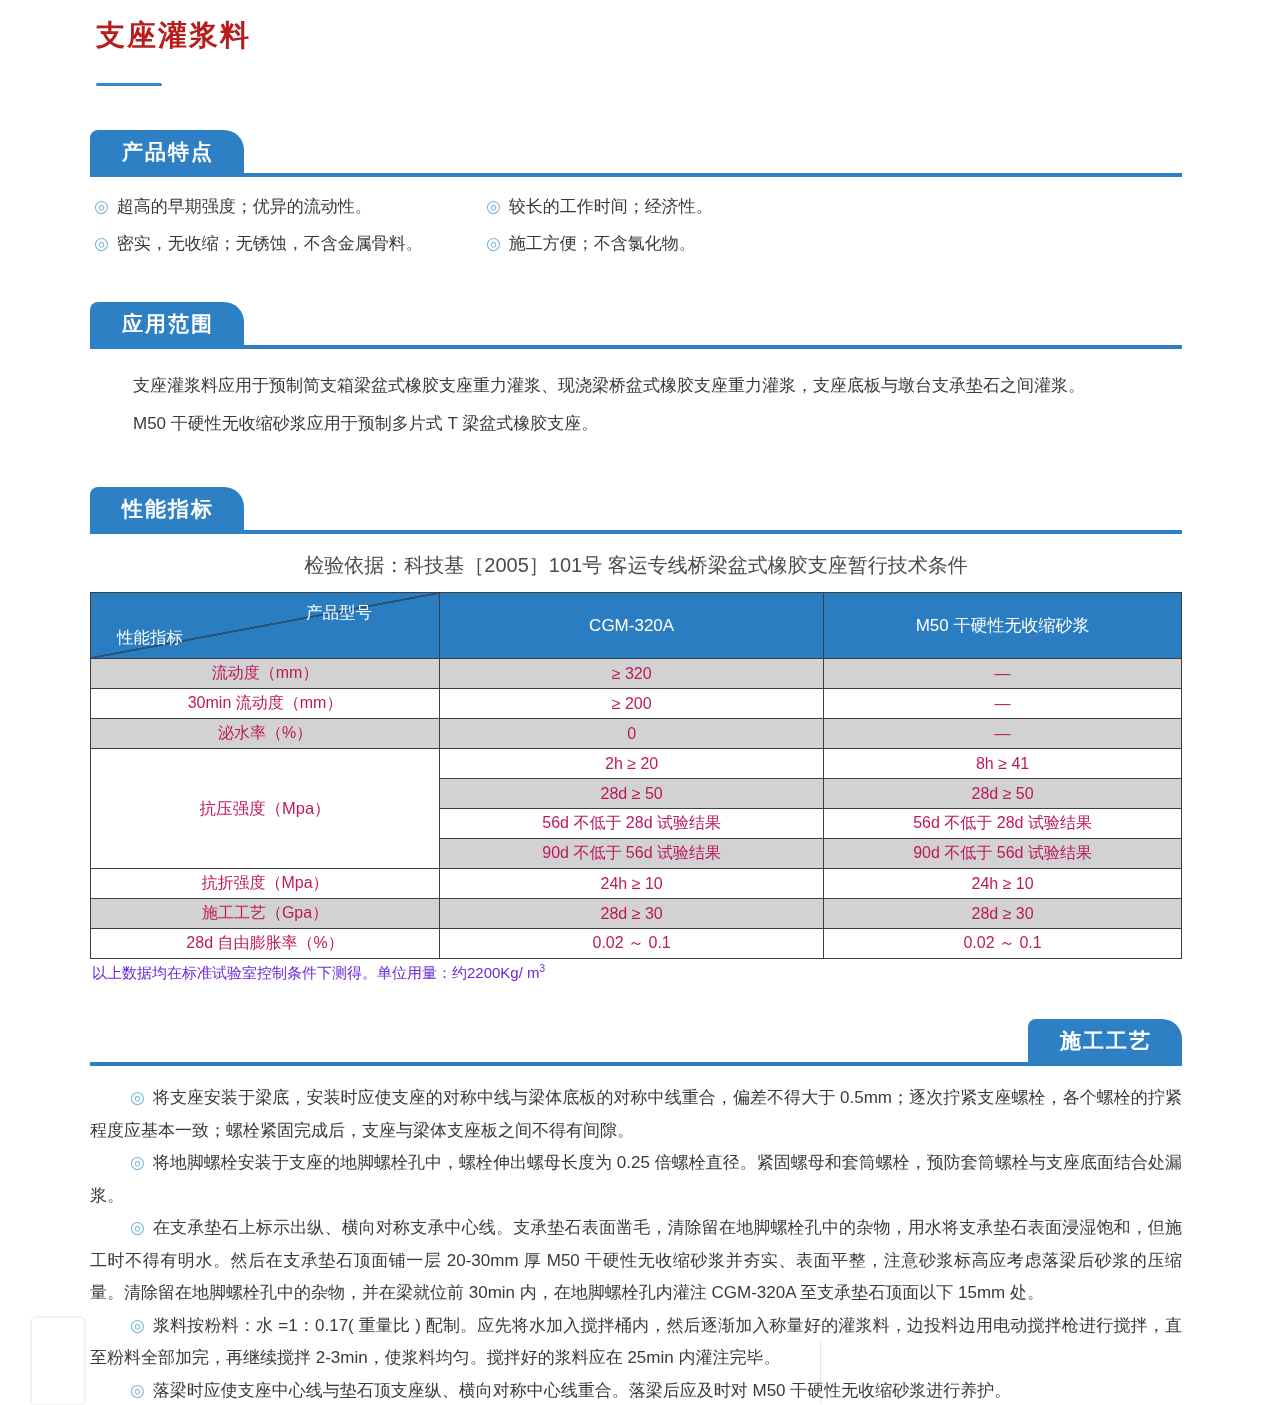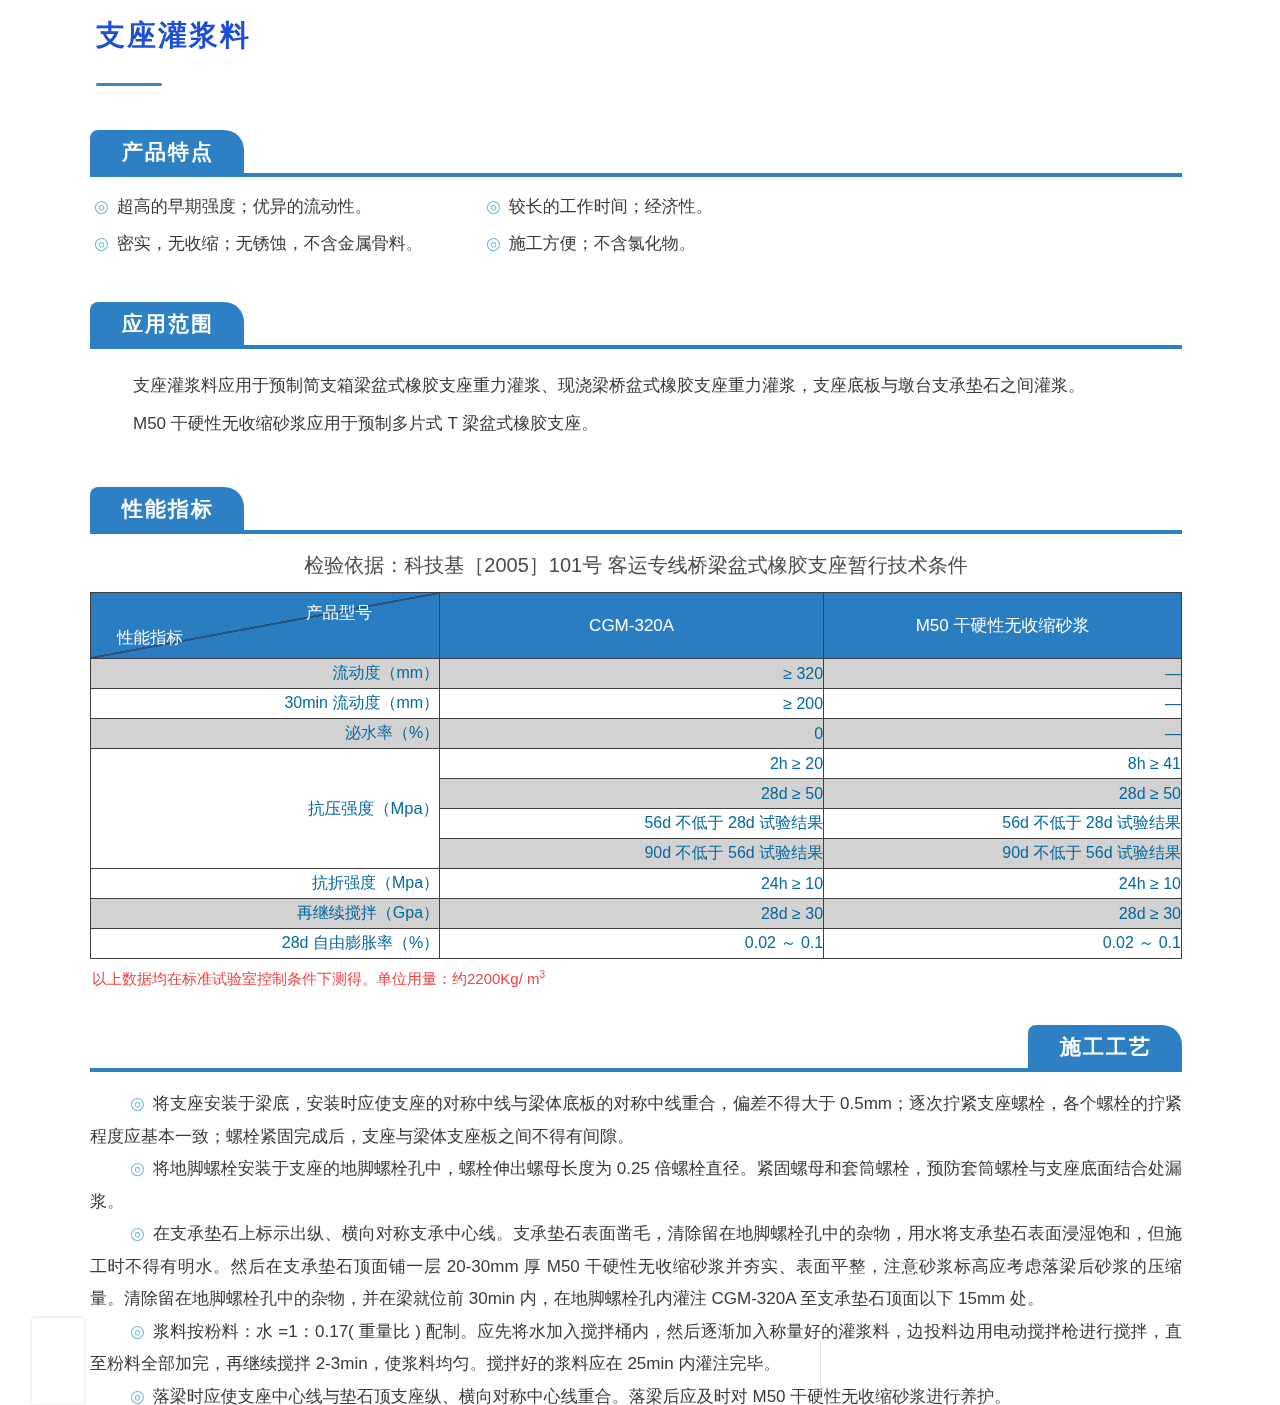--- a/index.html
+++ b/index.html
@@ -6,21 +6,21 @@
   html, body {
     width: 1280px; height: 1405px;
     background: #ffffff;
     font-family: "Liberation Sans", "DejaVu Sans", sans-serif;
     color: #3a3a3a;
     overflow: hidden;
   }
   .wrapper { width: 1092px; margin-left: 90px; padding-top: 16px; position: relative; }
 
   
-  .page-title { color: #1d4ed8; font-size: 29px; font-weight: bold; letter-spacing: 2px; padding-left: 6px; }
+  .page-title { color: #b91c1c; font-size: 29px; font-weight: bold; letter-spacing: 2px; padding-left: 6px; }
   .title-underline { width: 66px; height: 3px; background: #3b87c8; margin: 27px 0 0 6px; border-radius: 2px; }
 
   
   .section-header { border-bottom: 4px solid #2e80c4; margin-top: 44px; }
   .section-tab {
     display: inline-block;
     background: #2e80c4;
     color: #ffffff;
     font-size: 21px; font-weight: bold;
     letter-spacing: 2px;
@@ -71,24 +71,24 @@
   .corner-diagonal {
     position: absolute; inset: 0;
     background-image: linear-gradient(to bottom right,
       transparent calc(50% - 1px),
       #29527a calc(50% - 1px),
       #29527a calc(50% + 1px),
       transparent calc(50% + 1px));
   }
   .corner-top { position: absolute; top: 9px; right: 67px; font-size: 16.5px; }
   .corner-bottom { position: absolute; bottom: 9px; left: 26px; font-size: 16.5px; }
-  table.perf tbody td { font-size: 16px; color: #0369a1; height: 30px; background: #ffffff; text-align: right; }
+  table.perf tbody td { font-size: 16px; color: #be185d; height: 30px; background: #ffffff; }
   table.perf tbody tr.shade td { background: #d2d2d2; }
   table.perf tbody td.rowlabel-span { background: #ffffff; font-size: 16.5px; }
-  .table-note { margin-top: 10px; font-size: 15px; color: #ef4444; padding-left: 2px; }
+  .table-note { margin-top: 4px; font-size: 15px; color: #6d28d9; padding-left: 2px; }
   .table-note sup { font-size: 10px; }
 
   
   .construction-text { margin-top: 16px; font-size: 17px; line-height: 32.5px; }
   .construction-text p {
     text-indent: 2.35em;
     text-align: justify;
     margin: 0;
   }
 
@@ -185,21 +185,21 @@
       <tr class="shade">
         <td>90d 不低于 56d 试验结果</td>
         <td>90d 不低于 56d 试验结果</td>
       </tr>
       <tr>
         <td>抗折强度（Mpa）</td>
         <td>24h ≥ 10</td>
         <td>24h ≥ 10</td>
       </tr>
       <tr class="shade">
-        <td>再继续搅拌（Gpa）</td>
+        <td>施工工艺（Gpa）</td>
         <td>28d ≥ 30</td>
         <td>28d ≥ 30</td>
       </tr>
       <tr>
         <td>28d 自由膨胀率（%）</td>
         <td>0.02 ～ 0.1</td>
         <td>0.02 ～ 0.1</td>
       </tr>
     </tbody>
   </table>

